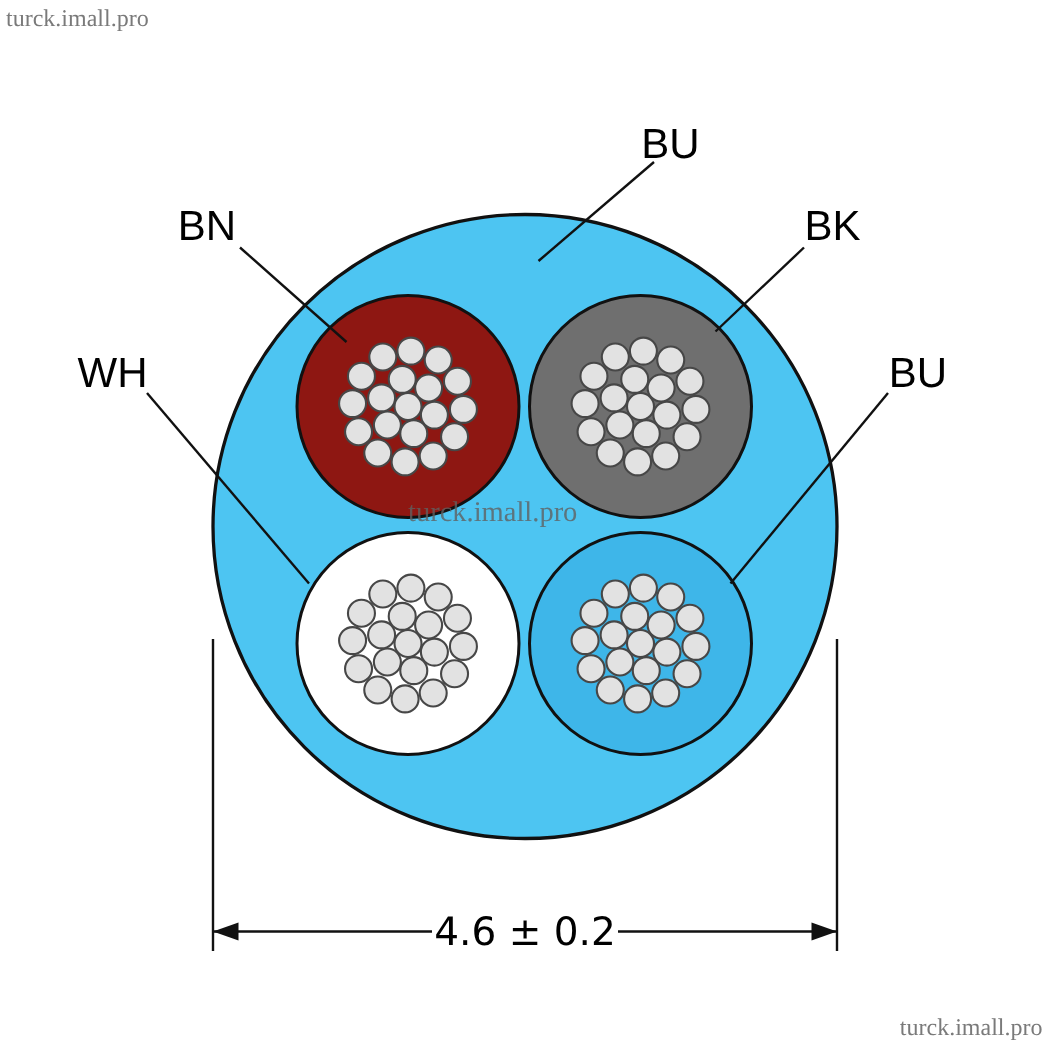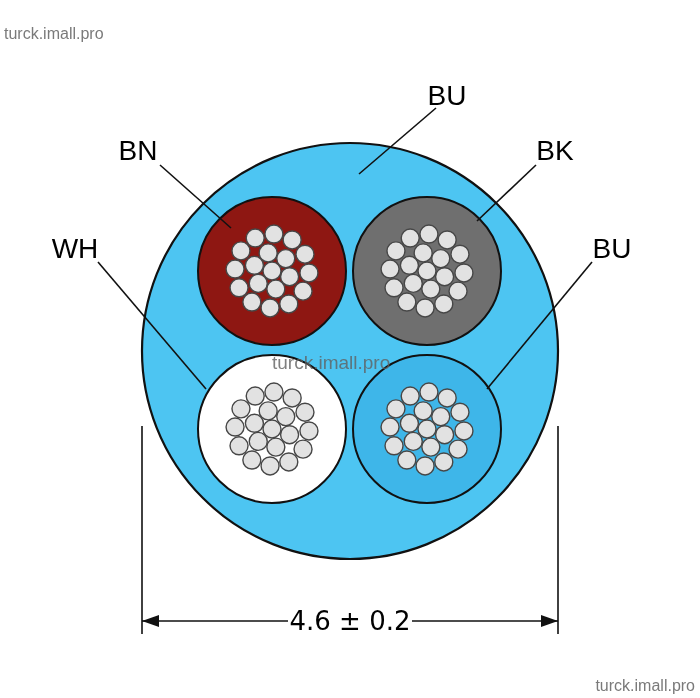--- a/index.html
+++ b/index.html
@@ -6,25 +6,24 @@
   #stage{
     position:relative;
     width:700px;height:698px;
     background:#ffffff;
     overflow:hidden;
     font-family:"Liberation Sans", sans-serif;
   }
   #diagram-svg{position:absolute;left:0;top:0;}
   .watermark{
     position:absolute;
-    font-family:Liberation Sans, sans-serif;
+    font-family:Liberation Serif, serif;
     color:#7a7a7a;
     pointer-events:none;
     white-space:nowrap;
-    margin-top:21px;
   }
   .wm-top-left{left:4px;top:4px;font-size:16px;}
   .wm-center{left:272px;top:331px;font-size:19px;color:rgba(96,96,96,0.8);}
   .wm-bottom-right{right:5px;bottom:3px;font-size:16px;}
 </style>
 </head>
 <body>
 
 <div id="stage">
   <svg id="diagram-svg" width="700" height="698" viewBox="0 0 700 698">

